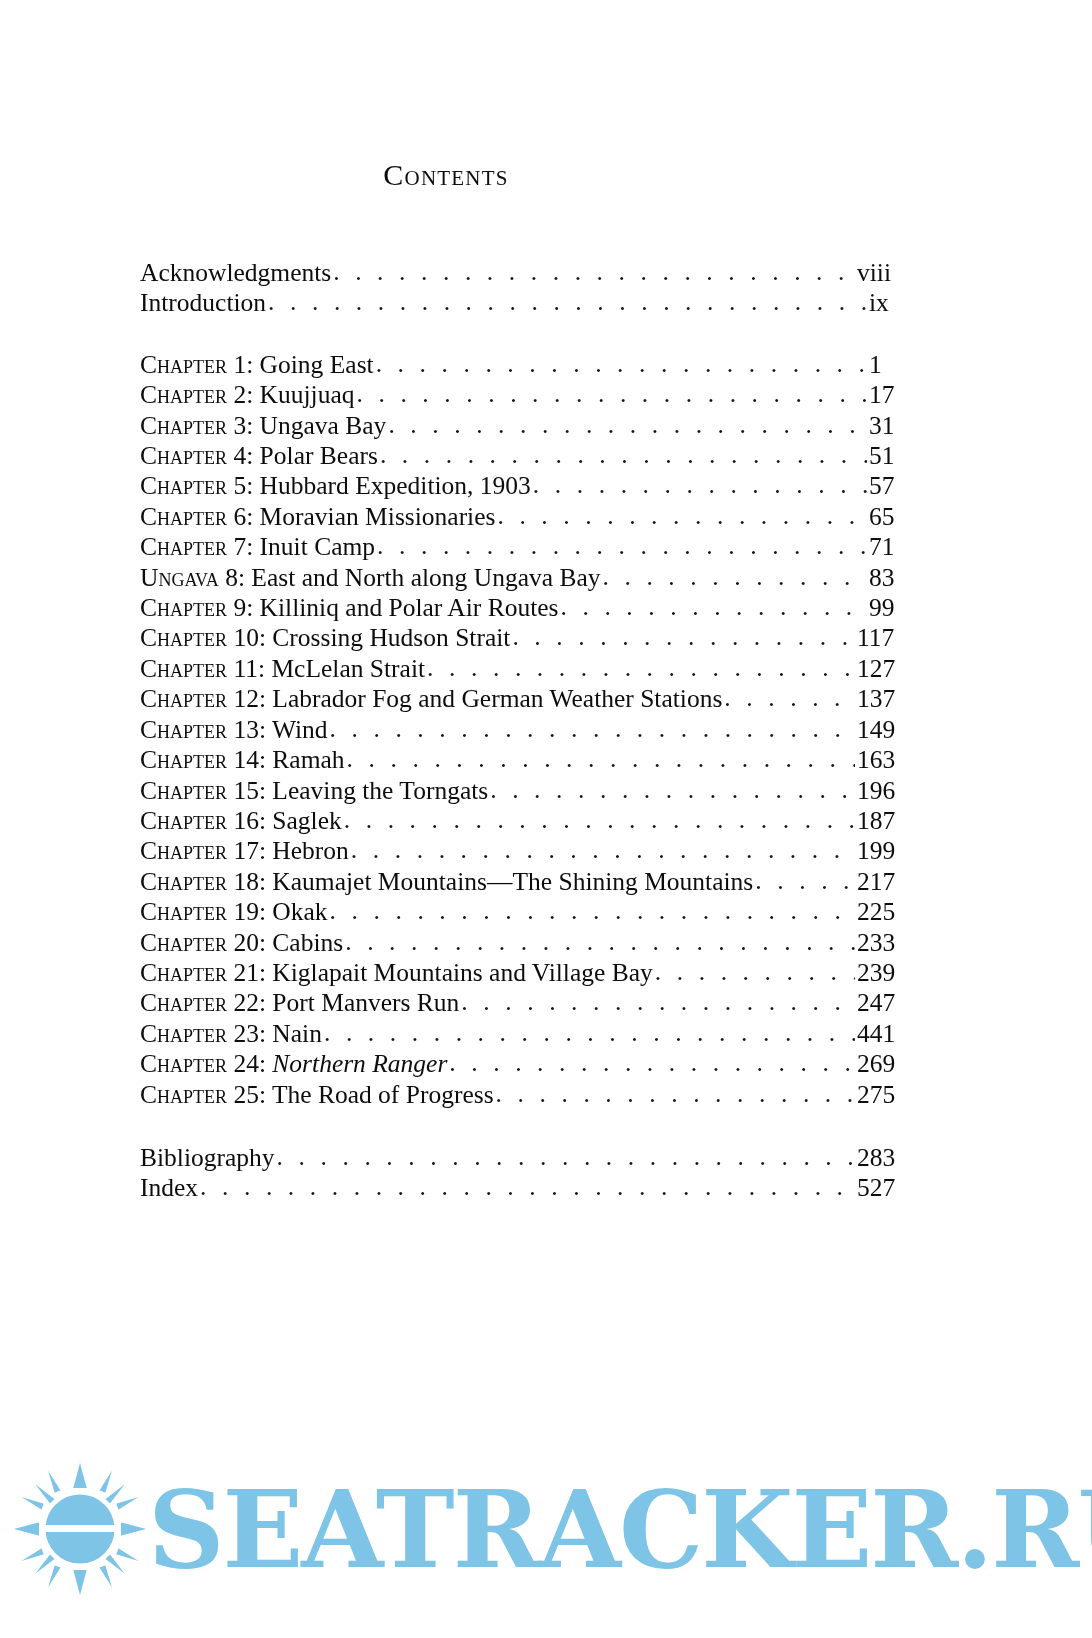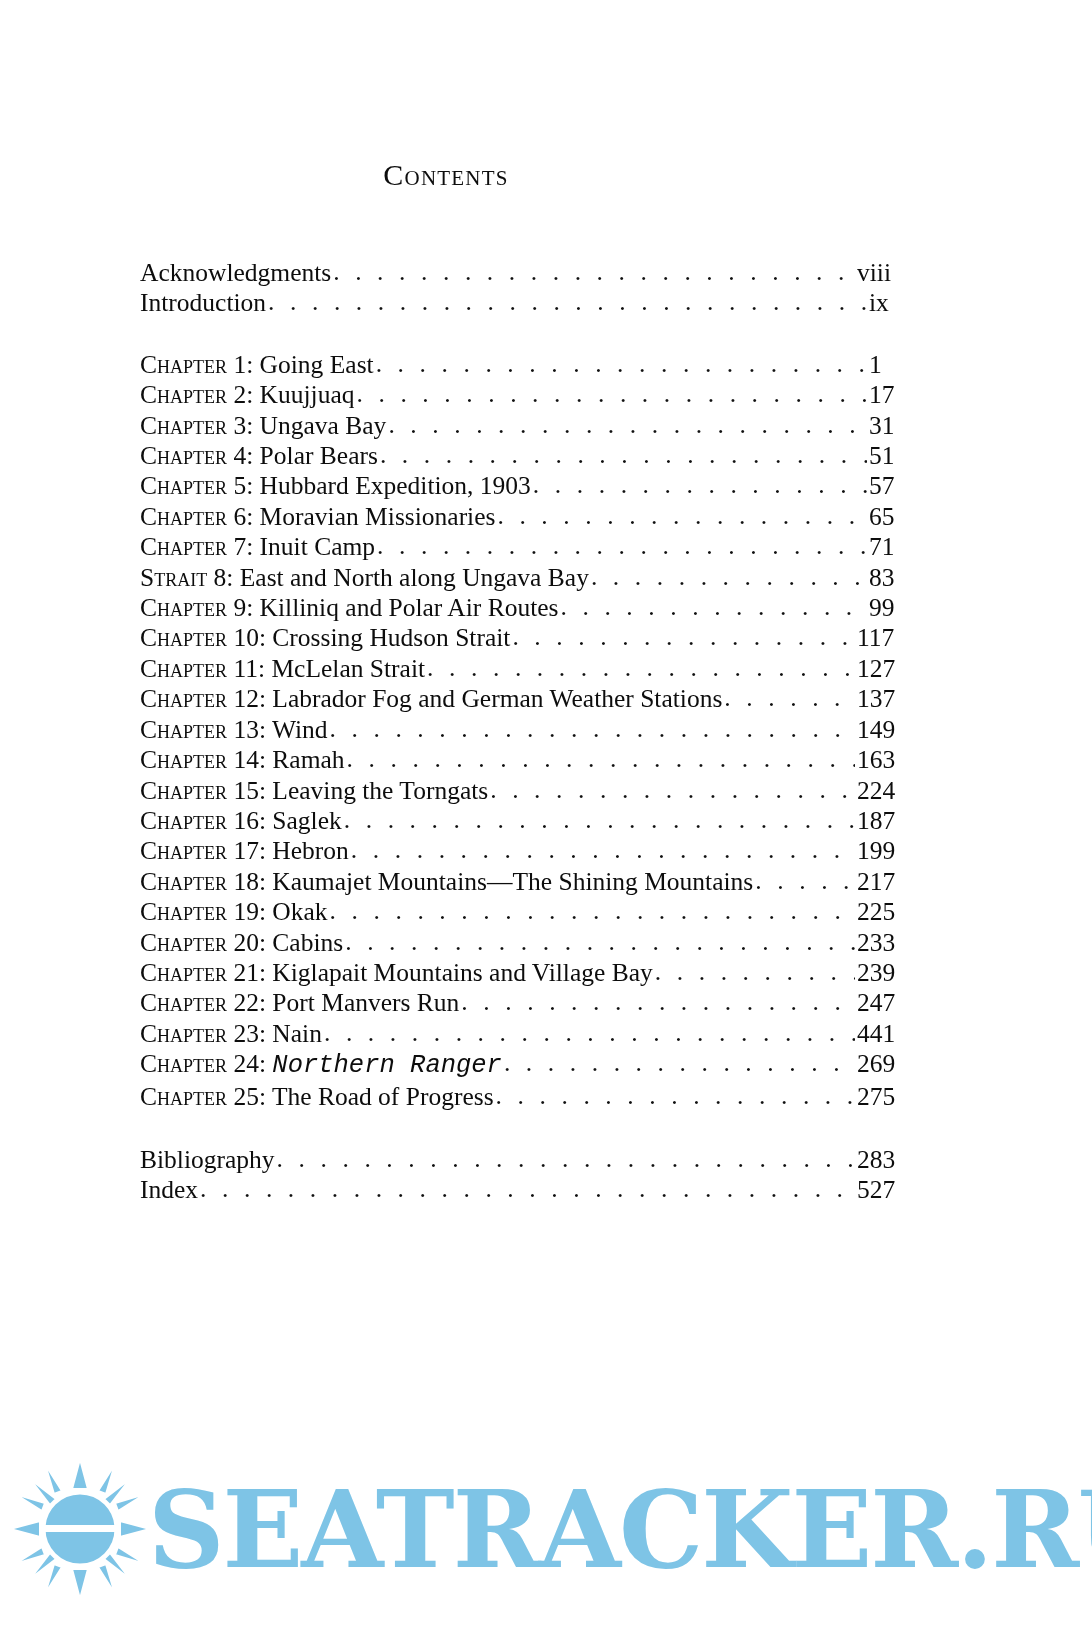--- a/index.html
+++ b/index.html
@@ -70,21 +70,20 @@
   }
   .entry .page-num.wide {
     min-width: 58px;
   }
 
   .sc {
     font-variant: small-caps;
   }
   .ital {
     font-style: italic;
-    font-family: Liberation Mono, monospace;
   }
   .gap-group { height: 31px; }
   .gap-tail { height: 33px; }
 
   
   .watermark {
     position: absolute;
     left: 0;
     bottom: 12px;
     width: 1092px;
@@ -164,21 +163,21 @@
           <span class="label"><span class="sc">Chapter 6:</span> Moravian Missionaries</span>
           <span class="leader">. . . . . . . . . . . . . . . . . . . . . . . . . . . . . . . . . . . . . . . . . . . . . . . . . . . . . . . . . . . . . . . . . . . . . . </span>
           <span class="page-num">65</span>
         </div>
         <div class="entry">
           <span class="label"><span class="sc">Chapter 7:</span> Inuit Camp</span>
           <span class="leader">. . . . . . . . . . . . . . . . . . . . . . . . . . . . . . . . . . . . . . . . . . . . . . . . . . . . . . . . . . . . . . . . . . . . . . </span>
           <span class="page-num">71</span>
         </div>
         <div class="entry">
-          <span class="label"><span class="sc">Strait 8:</span> East and North along Ungava Bay</span>
+          <span class="label"><span class="sc">Ungava 8:</span> East and North along Ungava Bay</span>
           <span class="leader">. . . . . . . . . . . . . . . . . . . . . . . . . . . . . . . . . . . . . . . . . . . . . . . . . . . . . . . . . . . . . . . . . . . . . . </span>
           <span class="page-num">83</span>
         </div>
         <div class="entry">
           <span class="label"><span class="sc">Chapter 9:</span> Killiniq and Polar Air Routes</span>
           <span class="leader">. . . . . . . . . . . . . . . . . . . . . . . . . . . . . . . . . . . . . . . . . . . . . . . . . . . . . . . . . . . . . . . . . . . . . . </span>
           <span class="page-num">99</span>
         </div>
         <div class="entry">
           <span class="label"><span class="sc">Chapter 10:</span> Crossing Hudson Strait</span>
@@ -201,21 +200,21 @@
           <span class="page-num wide">149</span>
         </div>
         <div class="entry">
           <span class="label"><span class="sc">Chapter 14:</span> Ramah</span>
           <span class="leader">. . . . . . . . . . . . . . . . . . . . . . . . . . . . . . . . . . . . . . . . . . . . . . . . . . . . . . . . . . . . . . . . . . . . . . </span>
           <span class="page-num wide">163</span>
         </div>
         <div class="entry">
           <span class="label"><span class="sc">Chapter 15:</span> Leaving the Torngats</span>
           <span class="leader">. . . . . . . . . . . . . . . . . . . . . . . . . . . . . . . . . . . . . . . . . . . . . . . . . . . . . . . . . . . . . . . . . . . . . . </span>
-          <span class="page-num wide">224</span>
+          <span class="page-num wide">196</span>
         </div>
         <div class="entry">
           <span class="label"><span class="sc">Chapter 16:</span> Saglek</span>
           <span class="leader">. . . . . . . . . . . . . . . . . . . . . . . . . . . . . . . . . . . . . . . . . . . . . . . . . . . . . . . . . . . . . . . . . . . . . . </span>
           <span class="page-num wide">187</span>
         </div>
         <div class="entry">
           <span class="label"><span class="sc">Chapter 17:</span> Hebron</span>
           <span class="leader">. . . . . . . . . . . . . . . . . . . . . . . . . . . . . . . . . . . . . . . . . . . . . . . . . . . . . . . . . . . . . . . . . . . . . . </span>
           <span class="page-num wide">199</span>

